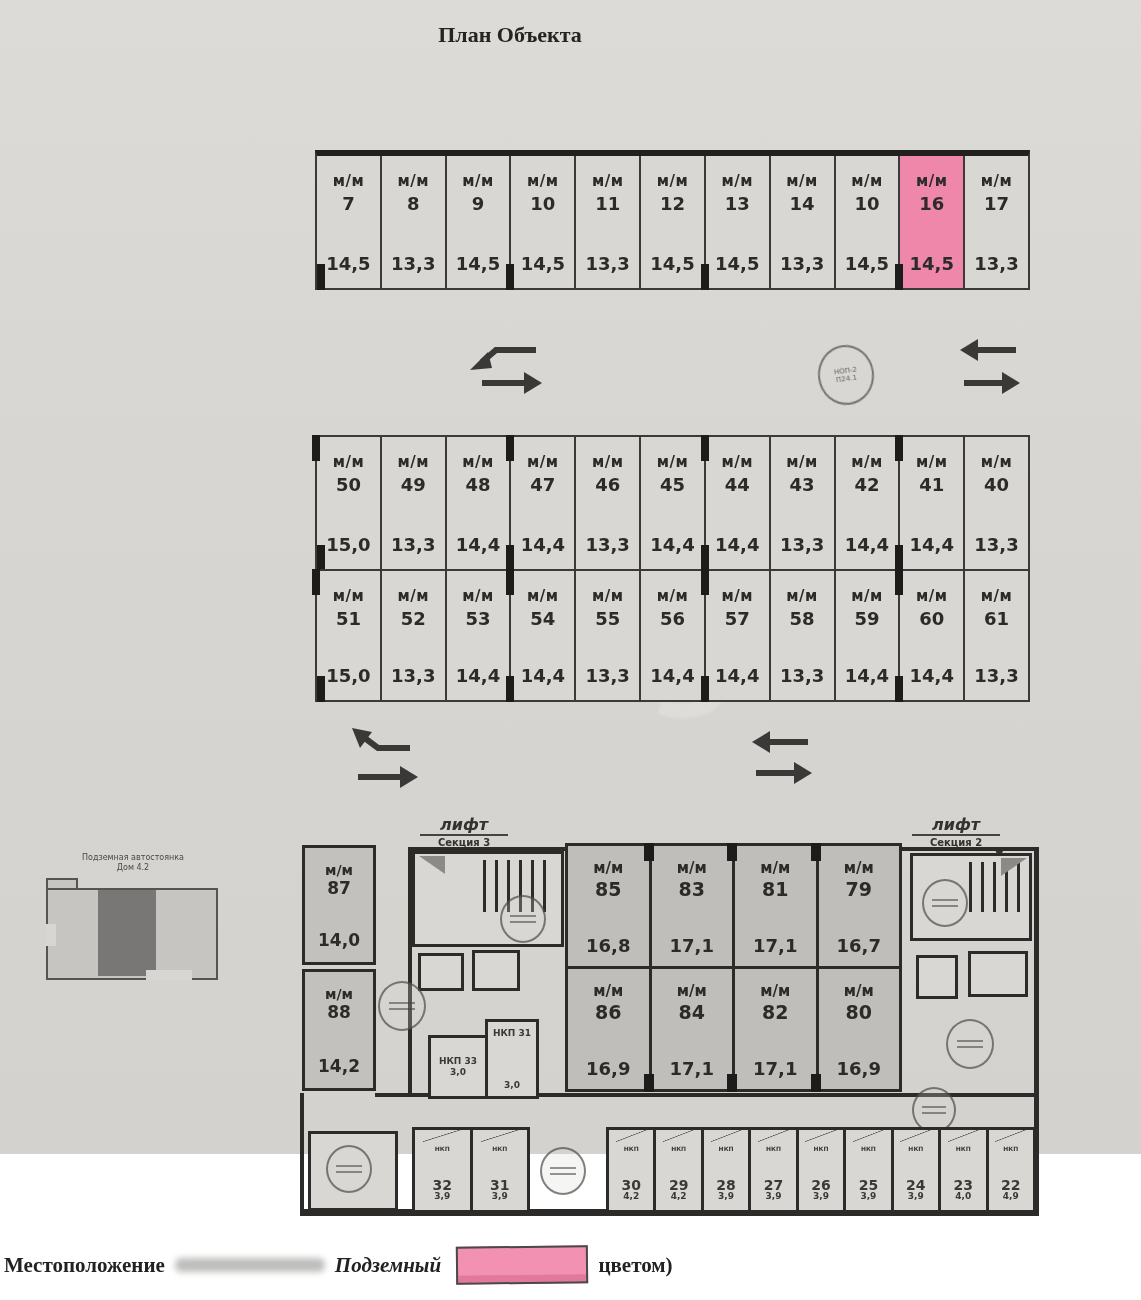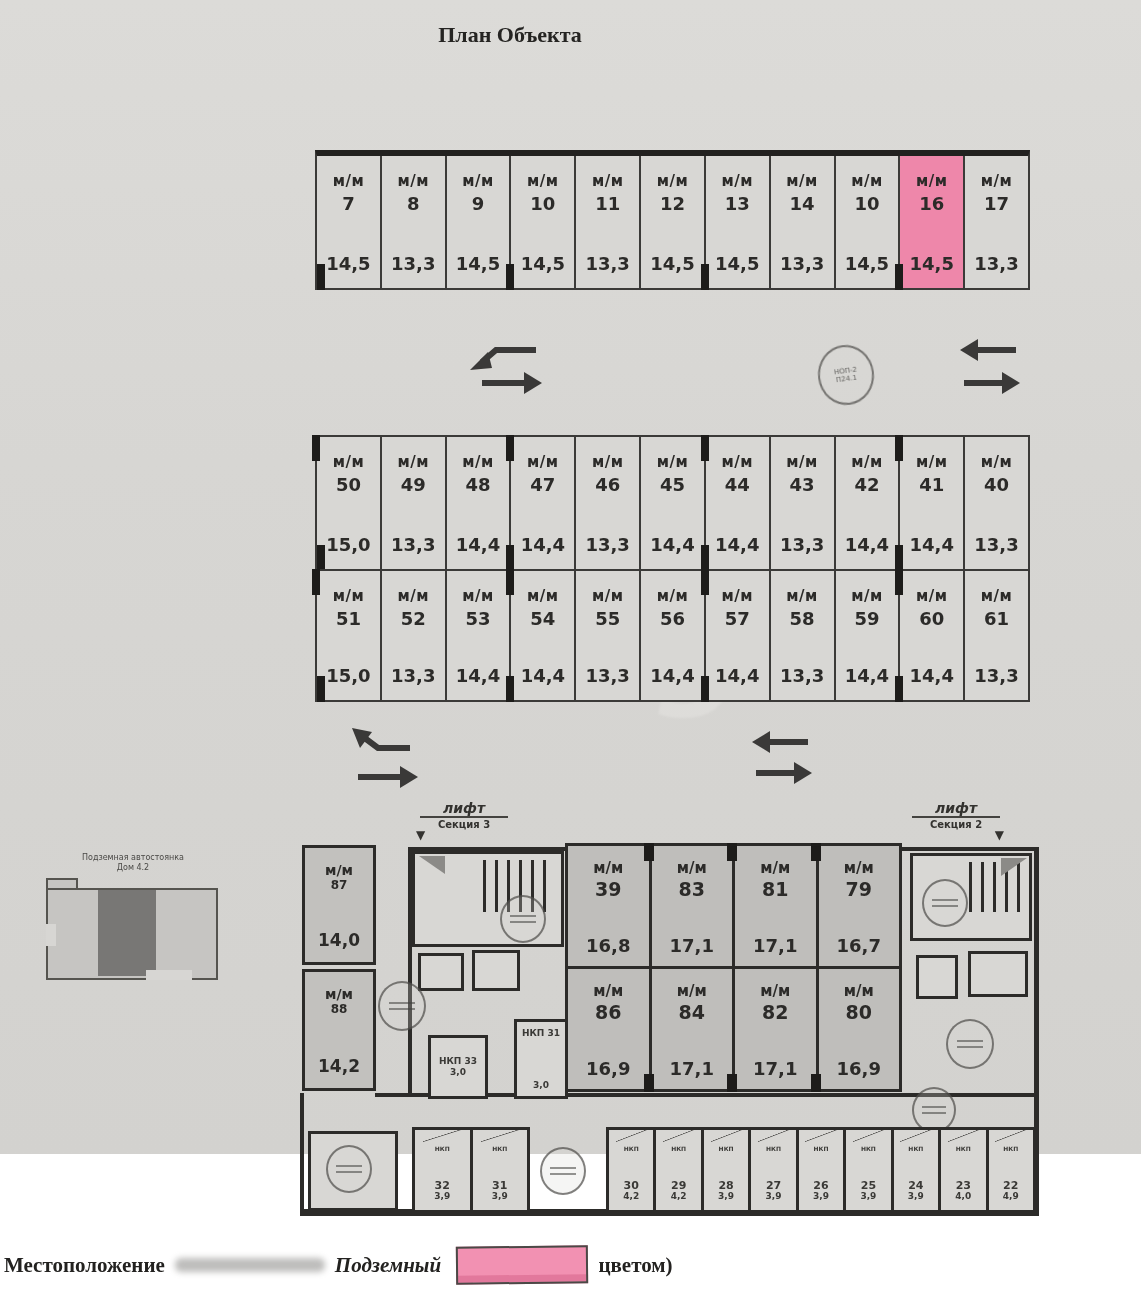--- a/index.html
+++ b/index.html
@@ -38,21 +38,21 @@
   .ptable .pcell:first-child::before{left:0;}
   
   .stamp{position:absolute;border:2px solid rgba(66,65,62,.65);border-radius:50%;
     display:flex;flex-direction:column;align-items:center;justify-content:center;
     color:rgba(66,65,62,.8);filter:blur(.4px);background:rgba(215,214,211,.25);}
   .stamp .s1,.stamp .s2{font-size:7px;line-height:8px;white-space:nowrap;}
   .stamp.deco::before,.stamp.deco::after{content:"";width:60%;height:2px;
     background:rgba(66,65,62,.55);margin:2px 0;}
   
   .lift{position:absolute;text-align:center;color:#33322f;font-size:11px;font-weight:600;}
-  .lift .l1{font-style:italic;font-size:14px;filter:blur(.3px);}
+  .lift .l1{font-style:italic;font-size:16px;filter:blur(.3px);margin-top:15px;}
   .lift .l2{border-top:2px solid #44433f;padding:1px 8px 0 8px;font-size:10px;filter:blur(.2px);}
   .lift .dn{position:absolute;bottom:-12px;font-size:12px;color:#33322f;}
   .lift .dn.left{left:-4px;} .lift .dn.right{right:-4px;}
   
   .minimap-title{position:absolute;left:48px;top:853px;width:170px;text-align:center;
     font-size:8px;line-height:10px;color:#4a4946;filter:blur(.3px);}
   .minimap{position:absolute;left:46px;top:878px;width:172px;height:100px;}
   .minimap .shape{position:absolute;left:0;top:10px;width:168px;height:88px;
     background:#c6c5c2;border:2px solid #55544f;}
   .minimap .tab{position:absolute;left:0;top:0;width:28px;height:14px;
@@ -61,21 +61,21 @@
   .minimap .notch{position:absolute;background:#d7d6d3;}
   
   .plan{position:absolute;left:300px;top:843px;width:742px;height:392px;}
   .wall{position:absolute;background:#2c2b29;}
   .room{position:absolute;border:3px solid #2c2b29;box-sizing:border-box;background:#d8d7d4;}
   .lcell{position:absolute;left:2px;width:74px;border:3px solid #2c2b29;box-sizing:border-box;
     background:#c2c1be;display:flex;flex-direction:column;align-items:center;}
   .lcell:nth-of-type(1){top:2px;height:120px;}
   .lcell:nth-of-type(2){top:126px;height:122px;}
   .lcell .mm{font-size:14px;font-weight:600;margin-top:14px;}
-  .lcell .num{font-size:12px;font-weight:600;}
+  .lcell .num{font-size:17px;font-weight:600;}
   .lcell .area{font-size:17px;font-weight:600;margin-top:auto;margin-bottom:12px;}
   .block{position:absolute;left:265px;top:0;width:337px;height:249px;
     border:3px solid #2c2b29;box-sizing:border-box;background:#bfbebb;
     display:flex;flex-direction:column;}
   .brow{display:flex;flex:1;border-bottom:3px solid #2c2b29;}
   .brow:last-child{border-bottom:none;}
   .bcell{position:relative;flex:1;border-left:3px solid #2c2b29;display:flex;
     flex-direction:column;align-items:center;box-sizing:border-box;}
   .bcell:first-child{border-left:none;}
   .bcell .mm{font-size:15px;font-weight:600;margin-top:13px;}
@@ -86,21 +86,21 @@
   .brow:last-child .bcell::before{top:auto;bottom:-3px;}
   .stairs{position:absolute;background:repeating-linear-gradient(90deg,#2c2b29 0 3px,rgba(0,0,0,0) 3px 12px);}
   .srm{position:absolute;border:3px solid #2c2b29;box-sizing:border-box;background:#d8d7d4;
     display:flex;flex-direction:column;align-items:center;justify-content:center;
     font-size:9px;line-height:11px;font-weight:600;color:#3a3936;text-align:center;filter:blur(.2px);}
   .scell{position:relative;border-left:3px solid #2c2b29;box-sizing:border-box;flex:1;
     display:flex;flex-direction:column;align-items:center;justify-content:flex-end;
     padding-bottom:8px;font-weight:600;color:#3a3936;background:#d8d7d4;}
   .scell:first-child{border-left:none;}
   .scell .nk{font-size:6px;line-height:7px;filter:blur(.3px);}
-  .scell .num{font-size:11px;line-height:11px;margin-top:28px;}
+  .scell .num{font-size:14px;line-height:11px;margin-top:28px;}
   .scell .area{font-size:9px;line-height:11px;}
   .scell .door{position:absolute;top:0;left:15%;width:70%;height:12px;
     background:linear-gradient(to bottom right,rgba(44,43,41,0) 46%,rgba(44,43,41,.8) 48%,rgba(44,43,41,0) 52%);}
   .srow{position:absolute;display:flex;border:3px solid #2c2b29;box-sizing:border-box;background:#d8d7d4;}
   .doorarc{position:absolute;width:0;height:0;border-style:solid;}
   
   .footer{position:absolute;left:4px;top:1246px;width:1132px;display:flex;align-items:center;
     font-family:"Liberation Serif",serif;font-weight:bold;font-size:21px;color:#232220;
     filter:blur(.3px);white-space:nowrap;}
   .footer em{font-style:italic;}
@@ -390,31 +390,31 @@
 
     <div class="room" style="left:118px;top:110px;width:46px;height:38px;"></div>
     <div class="room" style="left:172px;top:107px;width:48px;height:41px;"></div>
     <div class="stamp deco" style="left:78px;top:138px;width:44px;height:46px;"></div>
 
     <div id="small-rooms">
         <div class="srm" style="left: 128px; top: 192px; width: 60px; height: 64px; text-align: right;">
           <div>НКП 33</div>
           <div>3,0</div>
         </div>
-        <div class="srm" style="left: 214px; top: 176px; width: 54px; height: 80px; gap: 41px;">
+        <div class="srm" style="left: 185px; top: 176px; width: 54px; height: 80px; gap: 41px;">
           <div>НКП 31</div>
           <div>3,0</div>
         </div>
       </div>
 
     <div class="block">
       <div id="block-row1" class="brow">
           <div class="bcell">
             <div class="mm">м/м</div>
-            <div class="num">39</div>
+            <div class="num">85</div>
             <div class="area">16,8</div>
           </div>
           <div class="bcell">
             <div class="mm">м/м</div>
             <div class="num">83</div>
             <div class="area">17,1</div>
           </div>
           <div class="bcell">
             <div class="mm">м/м</div>
             <div class="num">81</div>

